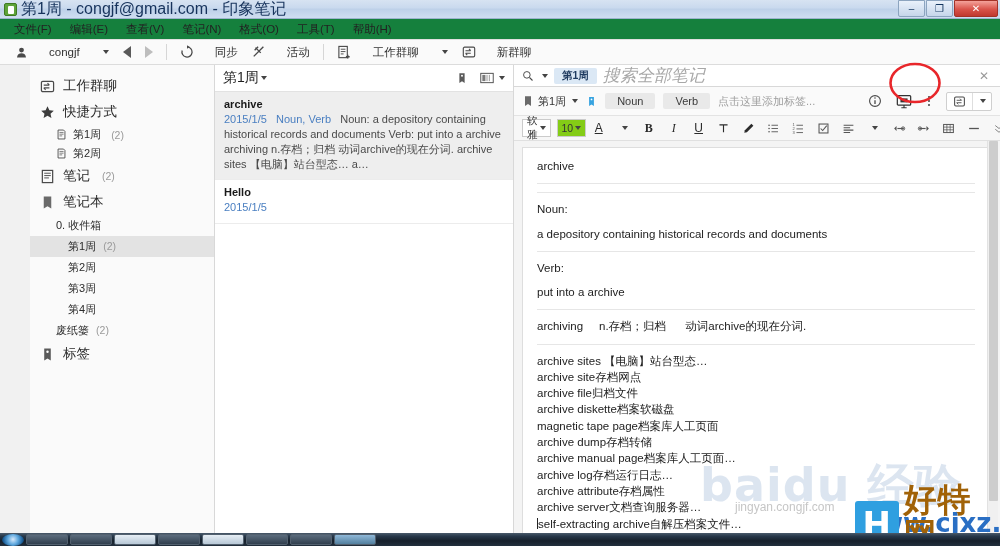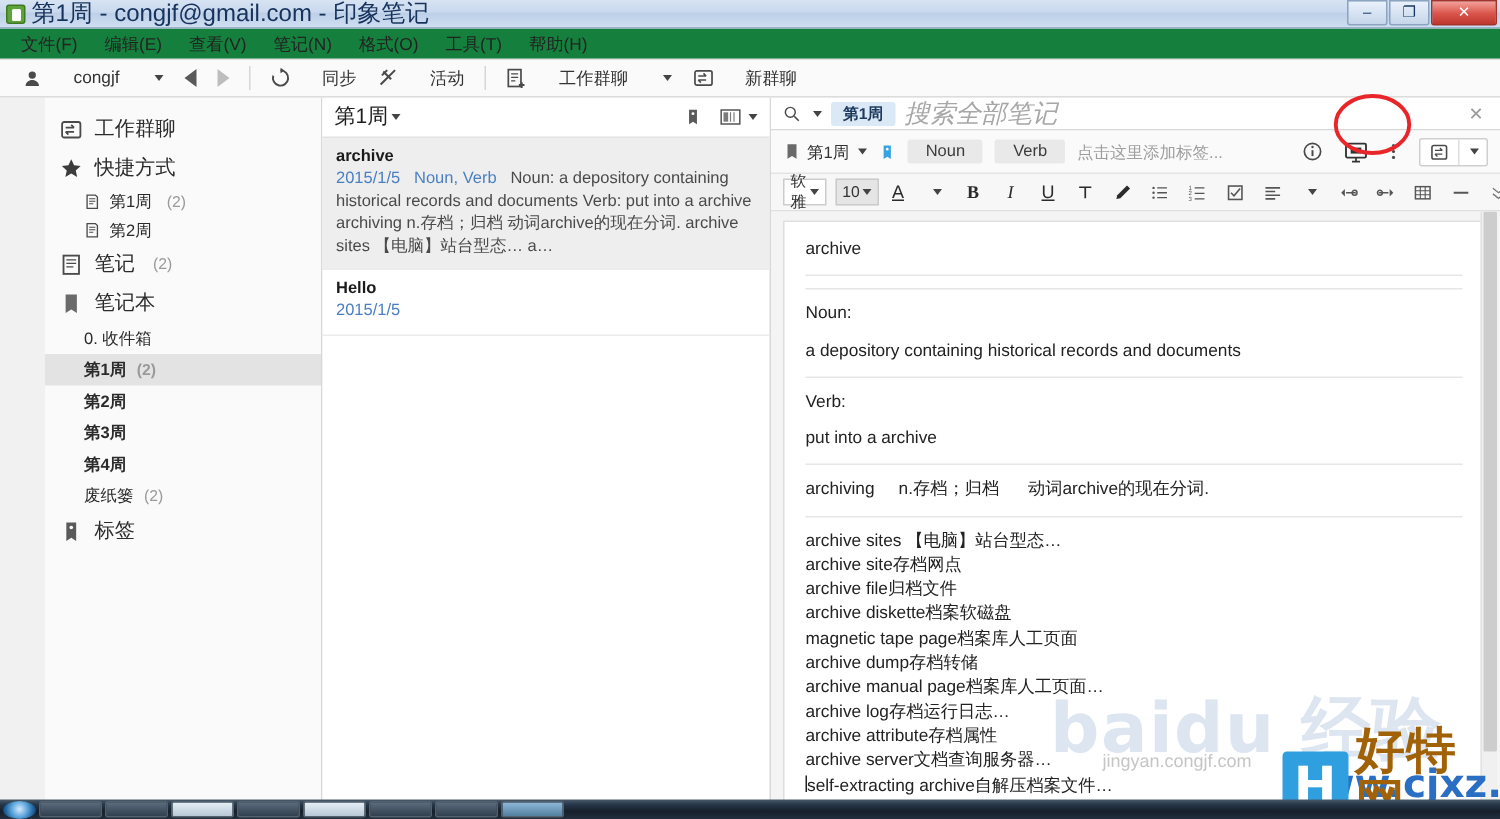--- a/index.html
+++ b/index.html
@@ -95,21 +95,21 @@
     padding:4px 10px; font-size:13.5px; color:#2b2b2b;
   }
   .sb-top .lbl{font-size:13.5px;}
   .sb-sub{
     display:flex;align-items:center;gap:6px;
     padding:2px 10px 2px 26px; font-size:11px; color:#2b2b2b;
   }
   .sb-plain{
     padding:3px 10px 3px 26px; font-size:11px; color:#2b2b2b;
   }
-  .sb-plain.ind2{padding-left:26px;font-weight:bold;}
+  .sb-plain.ind2{padding-left:38px;}
   .sb-plain.ind1{padding-left:26px;}
   .sb-plain.sel{background:#e3e3e3;}
   .count{color:#9a9a9a;font-size:10.5px;margin-left:4px;}
 
   
   .notelist{
     width:299px; background:#fff; border-right:1px solid #d8d8d8;
     display:flex;flex-direction:column;
   }
   .nl-head{
@@ -165,21 +165,21 @@
   .fmtbar{
     height:25px;background:#f7f7f7;border-bottom:1px solid #e0e0e0;
     display:flex;align-items:center;padding:0 8px;gap:0;
   }
   .fontsel{
     width:120px;height:18px;border:1px solid #cbcbcb;background:#fff;
     display:flex;align-items:center;justify-content:space-between;
     padding:0 4px;font-size:10.5px;color:#333;
   }
   .sizesel{
-    width:48px;height:18px;border:1px solid #cbcbcb;background:#e5e5e5;
+    width:48px;height:18px;border:1px solid #cbcbcb;background:#84cc16;
     display:flex;align-items:center;justify-content:space-between;
     padding:0 4px;font-size:10.5px;color:#333;margin-left:6px;
   }
   .fbtn{
     min-width:19px;height:19px;display:flex;align-items:center;justify-content:center;
     margin:0 3px;font-size:12px;color:#2b2b2b;
   }
   .fbtn.b{font-weight:bold;font-family:"Liberation Serif",serif;}
   .fbtn.i{font-style:italic;font-family:"Liberation Serif",serif;}
   .fbtn.u{text-decoration:underline;}

